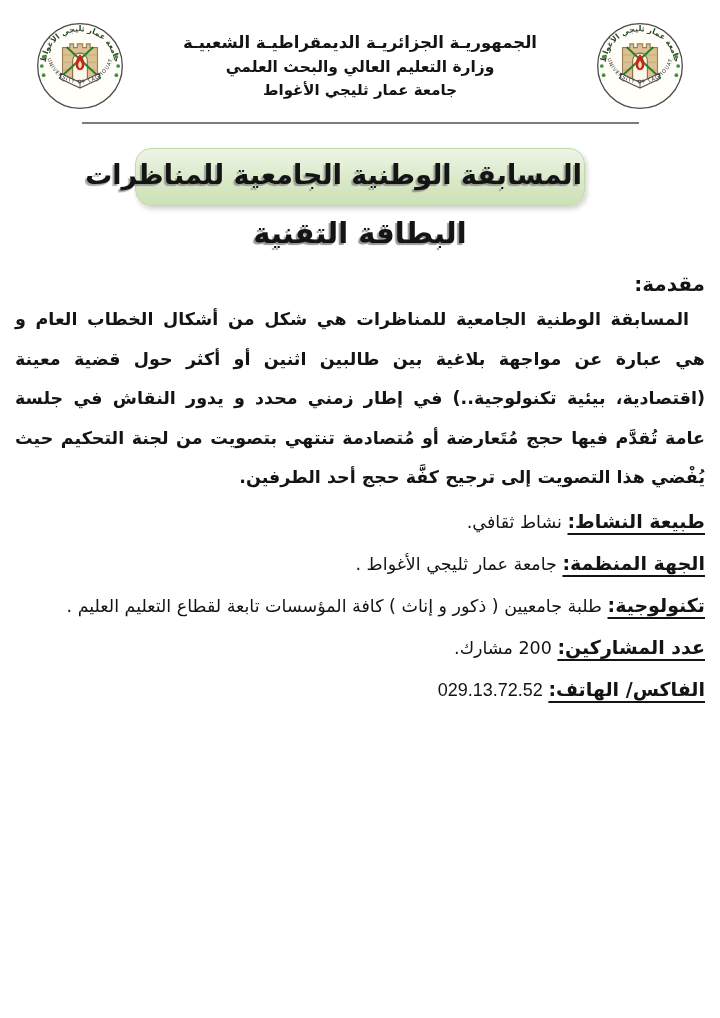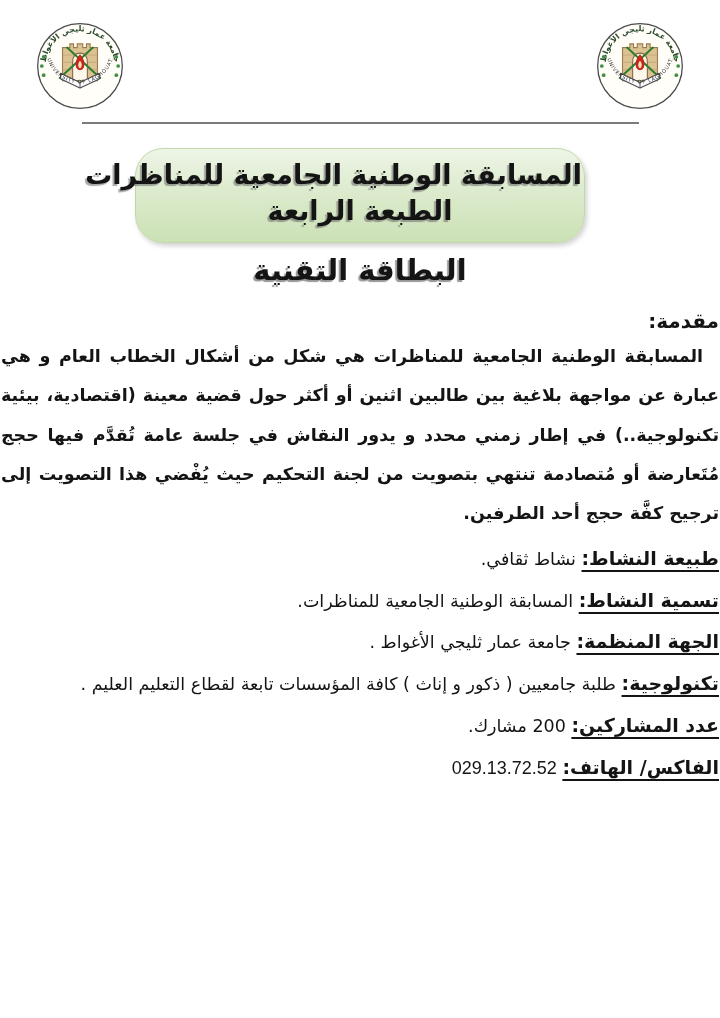--- a/index.html
+++ b/index.html
@@ -26,38 +26,38 @@
 
   .divider{
     width:557px;margin:10px auto 0 auto;height:0;
     border-top:2px solid #7c7c7c;
   }
 
   
   .title-box{
     width:444px;margin:24px auto 0 auto;
     padding:8px 2px 12px 2px;
-    border-radius:28px;
+    border-radius:16px;
     background:linear-gradient(180deg,#eef5e7 0%,#dcebcd 45%,#cce1b6 100%);
     border:1px solid #c2d8a9;
     box-shadow:2px 3px 5px rgba(0,0,0,0.18);
     text-align:center;font-weight:bold;direction:rtl;
   }
   .title-line{
     font-size:27px;line-height:1.35;white-space:nowrap;
     text-shadow:-2px 2px 1px rgba(110,110,110,0.6);
   }
   .subtitle{
     margin-top:10px;text-align:center;direction:rtl;
     font-size:29px;font-weight:bold;
     text-shadow:-2px 2px 1px rgba(125,125,125,0.8);
   }
 
   
-  .doc-body{direction:rtl;padding:0 1px;margin-top:22px;}
+  .doc-body{direction:rtl;padding:0 15px;margin-top:22px;}
   .intro-heading{font-size:20px;font-weight:bold;margin:6px 0 4px 0;}
   .intro-text{
     font-size:17.5px;line-height:2.25;text-align:justify;
     text-indent:16px;margin:0;font-weight:bold;
   }
   .entries{margin-top:4px;}
   .entry{font-size:17.5px;line-height:2.15;text-align:justify;margin-top:1px;}
   .entry-label{
     font-weight:bold;font-size:19px;
     text-decoration:underline;text-underline-offset:5px;
@@ -115,20 +115,25 @@
       </g>
       <g>
         <path d="M50,37 C54.5,43 56,47 54,52 C52.5,55.5 47.5,55.5 46,52 C44,47 45.5,43 50,37 Z" fill="#c62817"></path>
         <path d="M50,44 C52,47 52.5,49 51.3,51.3 C50.6,52.8 49.4,52.8 48.7,51.3 C47.5,49 48,47 50,44 Z" fill="#f2e2c8"></path>
       </g>
       <text font-size="5.6" letter-spacing="0.9" fill="#333333">
         <textPath href="#arcBotL" startOffset="50%" text-anchor="middle">UNIVERSITY OF LAGHOUAT</textPath>
       </text>
     </svg>
 
+    <div class="header-text">
+      <div class="ht1">الجمهوريـة الجزائريـة الديمقراطيـة الشعبيـة</div>
+      <div class="ht2">وزارة التعليم العالي والبحث العلمي</div>
+      <div class="ht3">جامعة عمار ثليجي الأغواط</div>
+    </div>
 
     <svg class="seal" viewBox="0 0 100 100" aria-hidden="true">
       <circle cx="50" cy="50" r="46" fill="#fffef9" stroke="#4a4a4a" stroke-width="1.4"></circle>
       <defs>
         <path id="arcTopR" d="M 13,56 A 37.5,37.5 0 1 1 87,56"></path>
         <path id="arcBotR" d="M 15,44 A 37,37 0 0 0 85,44"></path>
       </defs>
       <text font-size="8.5" font-weight="bold" fill="#2d4a2d">
         <textPath href="#arcTopR" startOffset="50%" text-anchor="middle">جامعة عمار ثليجي الأغواط</textPath>
       </text>
@@ -160,38 +165,33 @@
       <text font-size="5.6" letter-spacing="0.9" fill="#333333">
         <textPath href="#arcBotR" startOffset="50%" text-anchor="middle">UNIVERSITY OF LAGHOUAT</textPath>
       </text>
     </svg>
   </div>
 
   <div class="divider"></div>
 
   <div class="title-box">
     <div class="title-line">المسابقة الوطنية الجامعية للمناظرات</div>
-    <div class="title-line">الطبعة الرابعة</div>
   </div>
 
   <div class="subtitle">البطاقة التقنية</div>
 
   <div class="doc-body">
 
     <div class="intro-heading">مقدمة:</div>
     <p class="intro-text">المسابقة الوطنية الجامعية للمناظرات هي شكل من أشكال الخطاب العام و هي عبارة عن مواجهة بلاغية بين طالبين اثنين أو أكثر حول قضية معينة (اقتصادية، بيئية تكنولوجية..) في إطار زمني محدد و يدور النقاش في جلسة عامة تُقدَّم فيها حجج مُتَعارضة أو مُتصادمة تنتهي بتصويت من لجنة التحكيم حيث يُفْضي هذا التصويت إلى ترجيح كفَّة حجج أحد الطرفين.</p>
 
     <div class="entries">
       <div class="entry">
         <span class="entry-label">طبيعة النشاط:</span>
         <span class="entry-value">نشاط ثقافي.</span>
-      </div>
-      <div class="entry">
-        <span class="entry-label">تسمية النشاط:</span>
-        <span class="entry-value">المسابقة الوطنية الجامعية للمناظرات.</span>
       </div>
       <div class="entry">
         <span class="entry-label">الجهة المنظمة:</span>
         <span class="entry-value">جامعة عمار ثليجي الأغواط .</span>
       </div>
       <div class="entry">
         <span class="entry-label">تكنولوجية:</span>
         <span class="entry-value">طلبة جامعيين ( ذكور و إناث ) كافة المؤسسات تابعة لقطاع التعليم العليم .</span>
       </div>
       <div class="entry">

